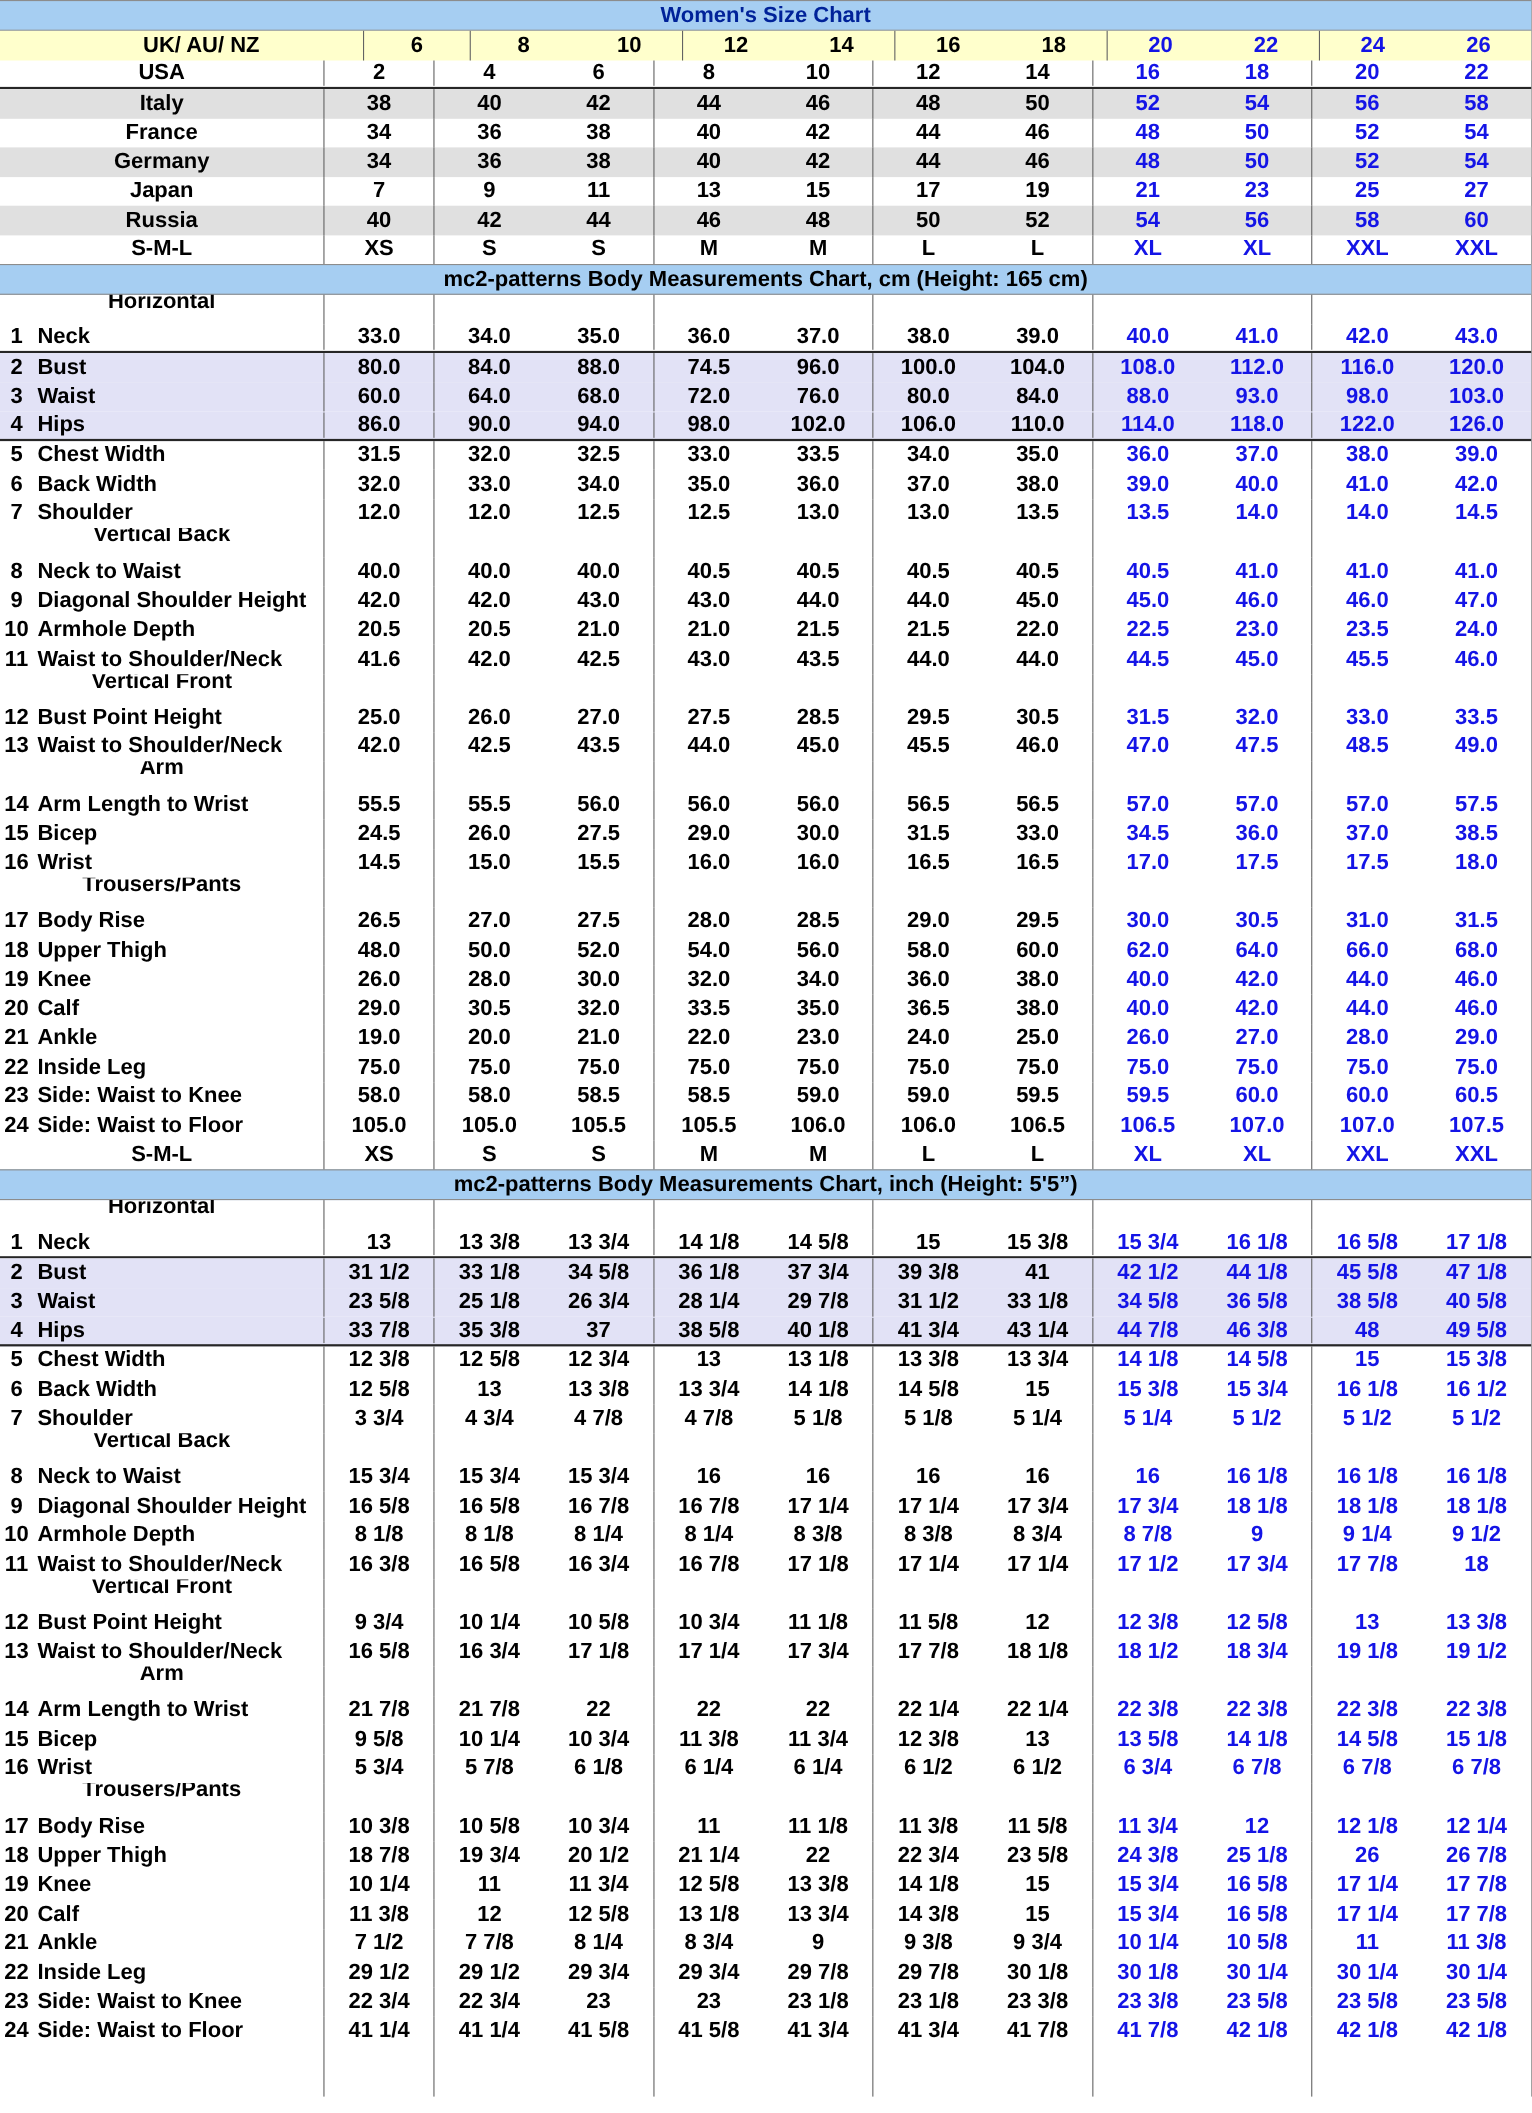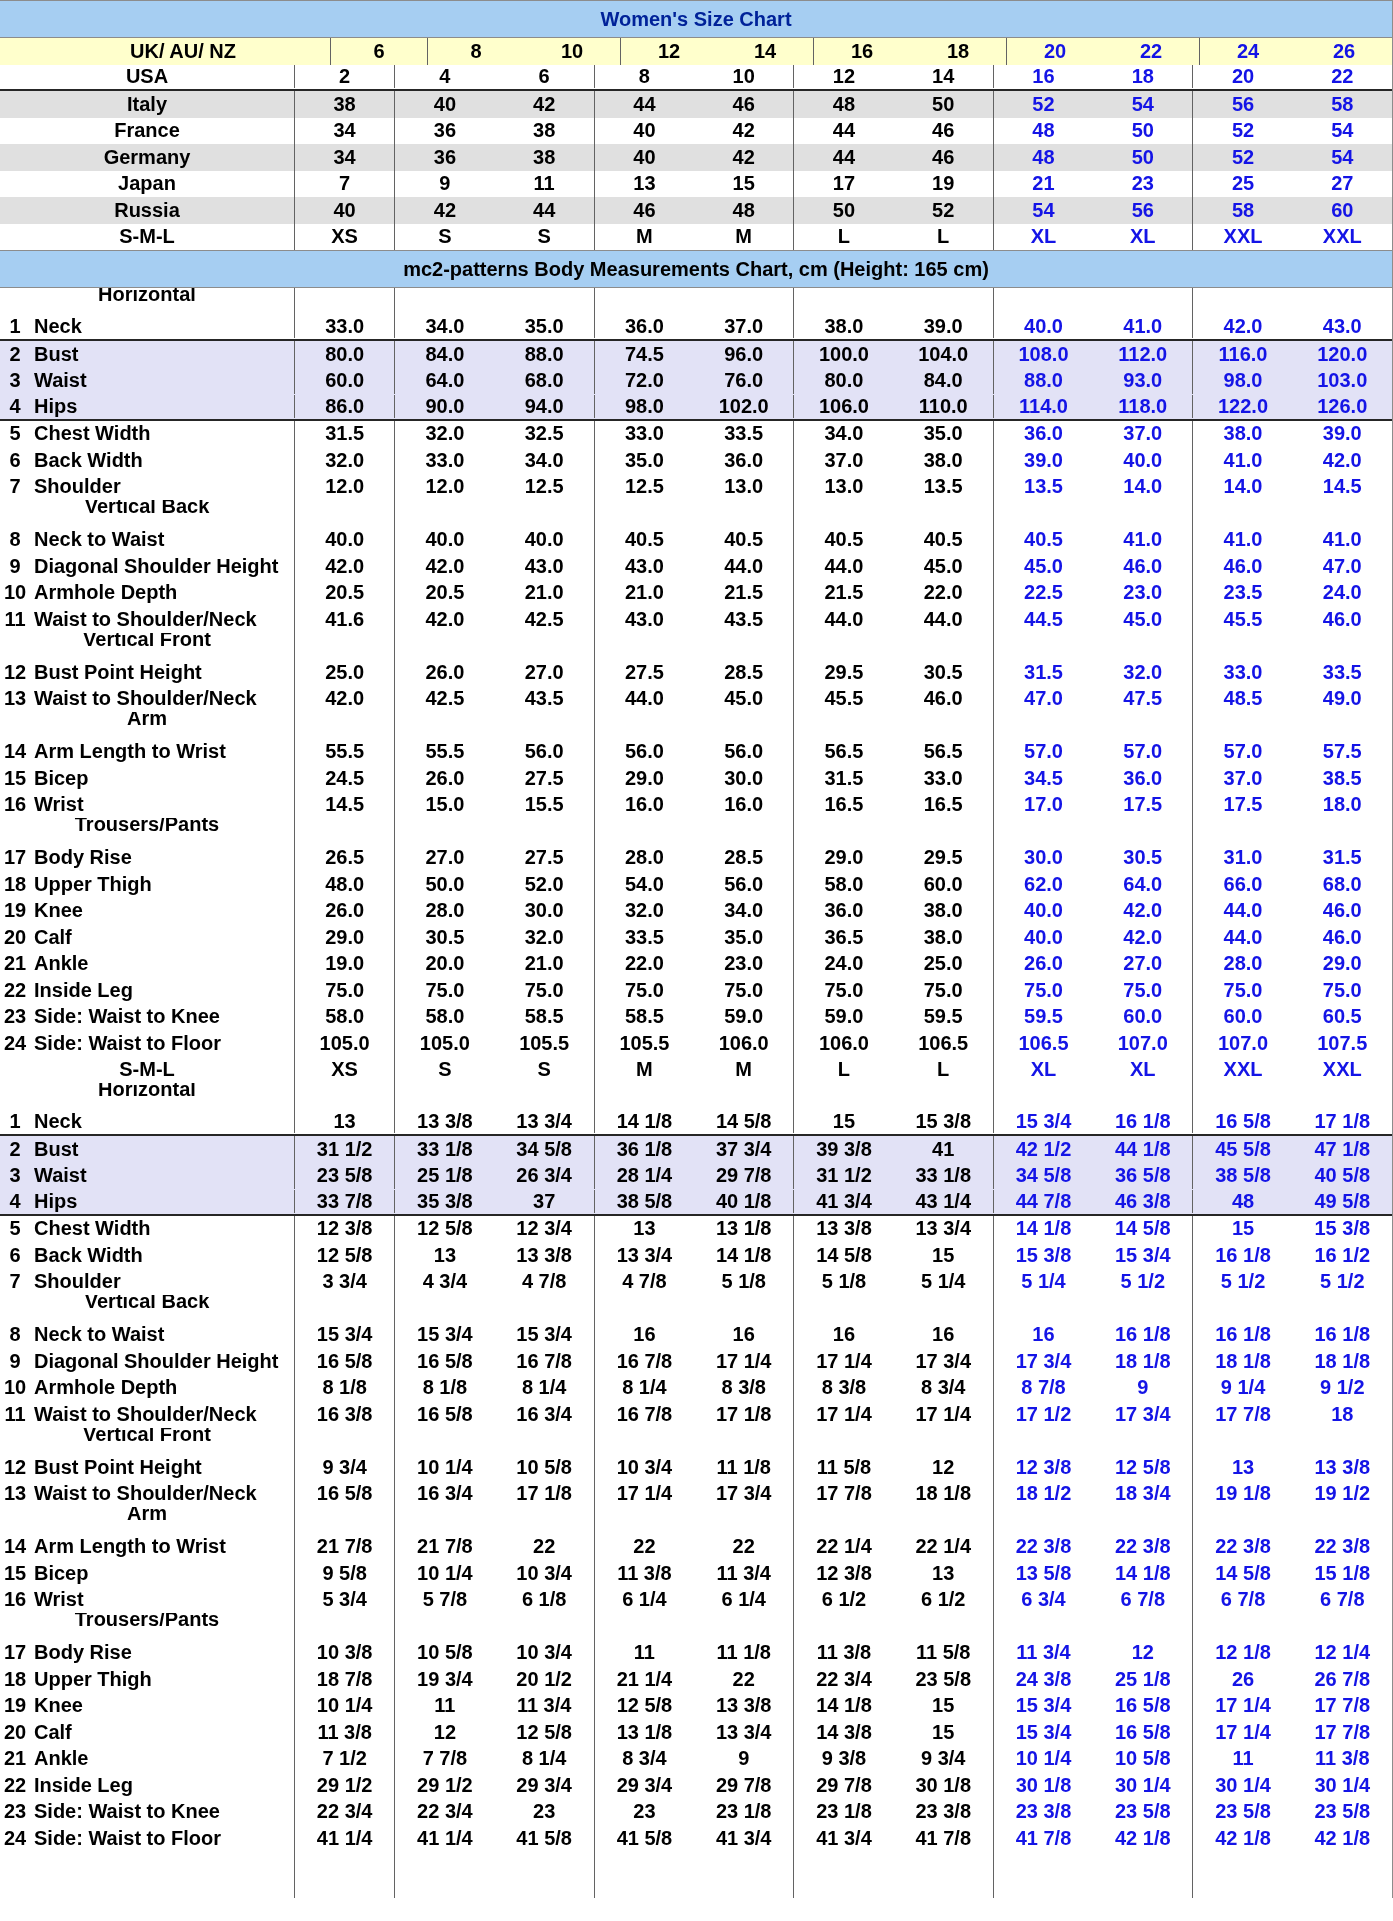--- a/index.html
+++ b/index.html
@@ -14,21 +14,21 @@
     --edge:#8c8c8c;
   }
   html,body{margin:0;padding:0;background:#ffffff;}
   body{
     width:1393px;height:1921px;
     font-family:"Liberation Sans", sans-serif;
     font-weight:700;font-size:20px;color:#000;
   }
   .table{width:1393px;box-sizing:border-box;border-right:1px solid var(--edge);}
   .band{
-    height:38px;background:var(--band);
+    height:28px;background:var(--band);
     display:flex;align-items:center;justify-content:center;
     border-top:1px solid var(--edge);border-bottom:1px solid var(--edge);
     box-sizing:border-box;white-space:nowrap;overflow:hidden;
   }
   .band.title{color:var(--navy);}
   .band.sect{color:#000;}
   .row{display:flex;height:26.5px;align-items:stretch;box-sizing:border-box;}
   .row.rule{border-bottom:2px solid var(--rule);align-items:center;}
   .row.tail{height:46px;}
   .lbl{
@@ -669,20 +669,21 @@
         <div class="c">M</div>
         <div class="c gsep">M</div>
         <div class="c">L</div>
         <div class="c gsep">L</div>
         <div class="c blue">XL</div>
         <div class="c gsep blue">XL</div>
         <div class="c blue">XXL</div>
         <div class="c blue">XXL</div>
       </div>
     </div>
+  <div class="band sect">mc2-patterns Body Measurements Chart, inch (Height: 5'5”)</div>
   <div id="inch-rows">
       <div class="row">
         <div class="lbl center">
           <span class="grp">Horizontal</span>
         </div>
         <div class="c gsep"></div>
         <div class="c"></div>
         <div class="c gsep"></div>
         <div class="c"></div>
         <div class="c gsep"></div>

